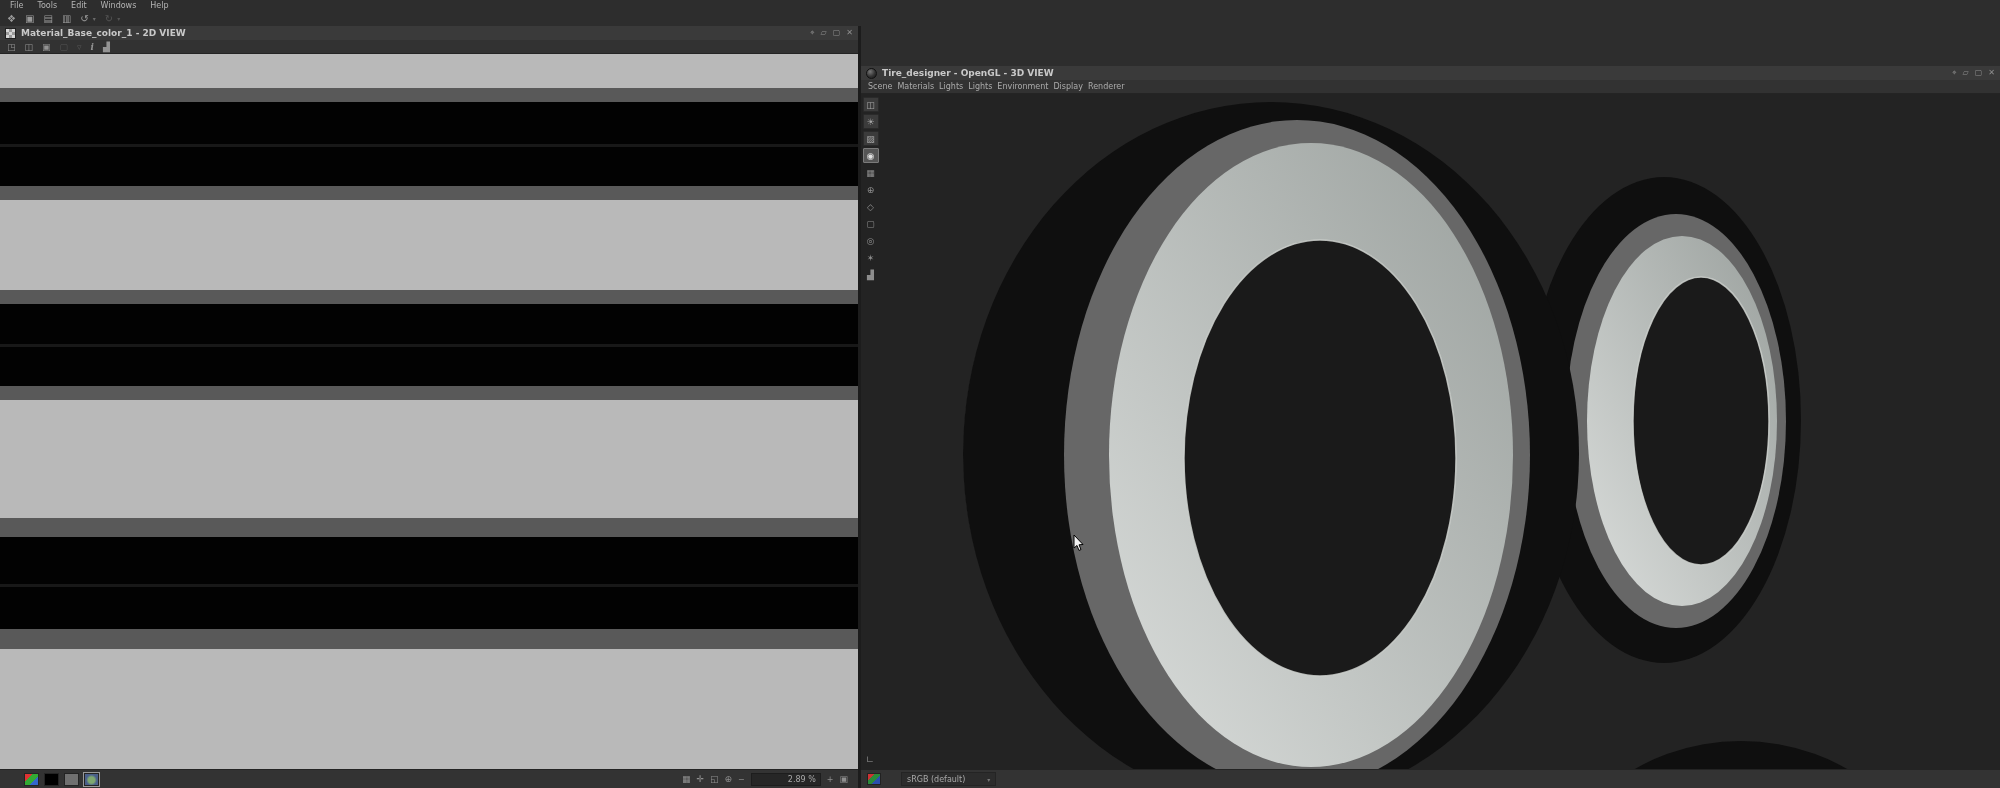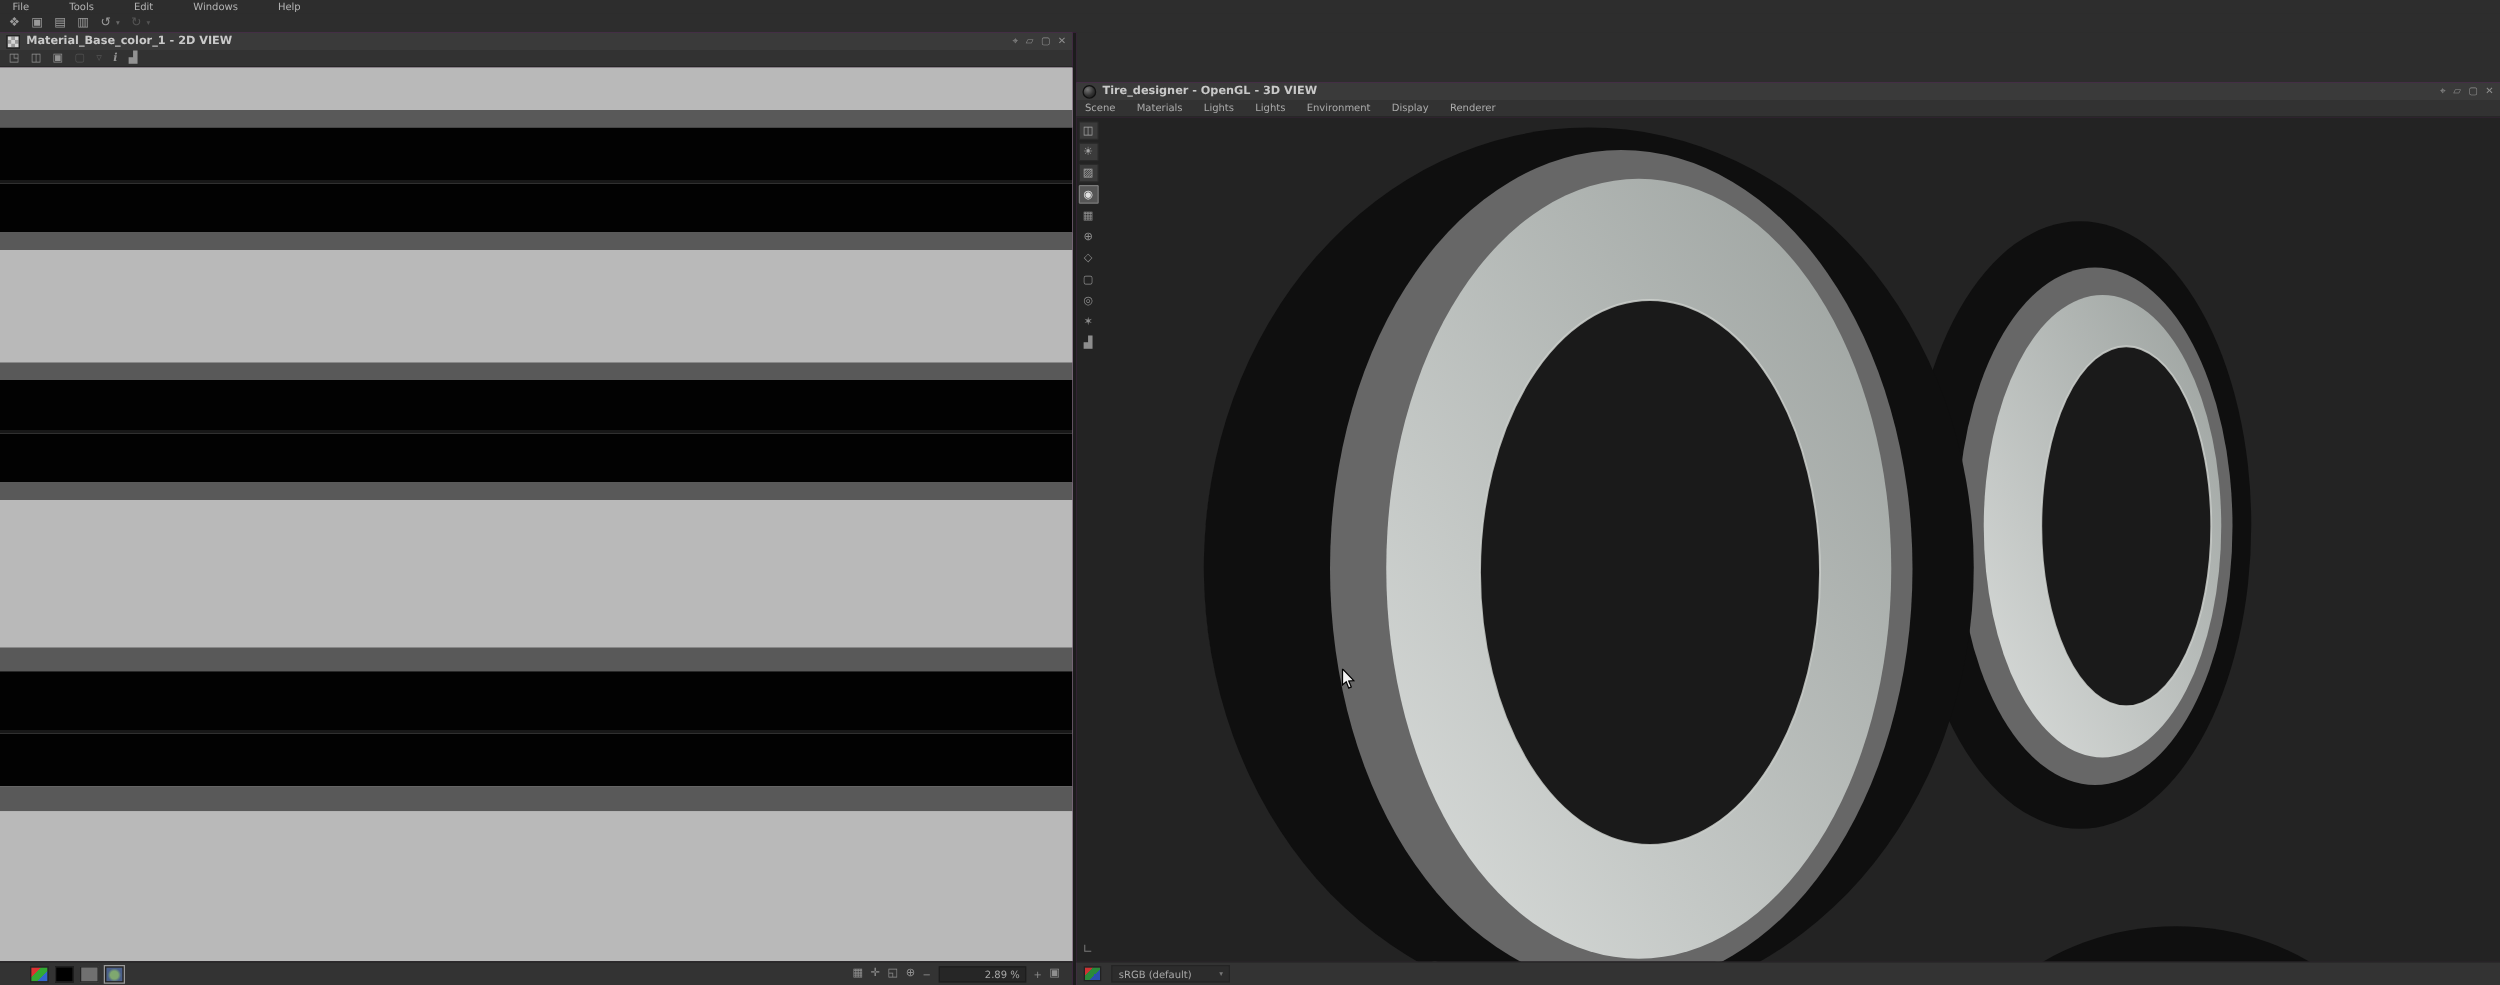--- a/index.html
+++ b/index.html
@@ -1,20 +1,20 @@
 <!DOCTYPE html>
 <html><head>
 <meta charset="utf-8">
 <style>
   html,body{margin:0;padding:0;background:#1a1a1a;}
   .app{width:2000px;height:788px;position:relative;background:#2d2d2d;
        font-family:"DejaVu Sans",sans-serif;color:#b8b8b8;overflow:hidden;
        -webkit-font-smoothing:antialiased;}
   
-  .menubar{height:11px;display:flex;align-items:center;gap:32px;padding-left:10px;
+  .menubar{height:11px;display:flex;align-items:center;gap:14px;padding-left:10px;
            font-size:8px;color:#b4b4b4;background:#2d2d2d;}
   .menubar .mi{cursor:default;}
   .main-toolbar{height:15px;display:flex;align-items:center;gap:9px;padding-left:7px;
                 font-size:10px;color:#9a9a9a;background:#2d2d2d;}
   .main-toolbar .tbi{line-height:10px;}
   .main-toolbar .caret{font-size:6px;color:#6a6a6a;margin-left:-5px;}
   .disabled{color:#545454 !important;}
   
   .panels{display:flex;height:762px;}
   .panel{display:flex;flex-direction:column;background:#701a75;}
@@ -25,21 +25,21 @@
   .titlebar .spacer{flex:1;}
   .winicons{display:flex;gap:6px;font-size:8px;font-weight:normal;color:#8f8f8f;}
   .checker-icon{width:9px;height:9px;display:inline-block;
     background:repeating-conic-gradient(#9a9a9a 0 25%,#d6d6d6 0 50%);
     background-size:6px 6px;border:1px solid #222;}
   .sphere-icon{width:9px;height:9px;border-radius:50%;display:inline-block;
     background:radial-gradient(circle at 35% 30%,#777 0%,#333 55%,#151515 100%);
     border:1px solid #111;}
   .panel-toolbar{height:13px;background:#323232;display:flex;align-items:center;gap:9px;
                  padding:0 7px;font-size:9px;color:#939393;border-bottom:1px solid #242424;flex:0 0 auto;}
-  .menu3d{font-size:8px;gap:17px;color:#ababab;}
+  .menu3d{font-size:8px;gap:5px;color:#ababab;}
   .info-glyph{font-family:"DejaVu Serif",serif;font-style:italic;font-weight:bold;}
   
   .stripes{flex:1;display:flex;flex-direction:column;overflow:hidden;}
   .stripes div{flex:0 0 auto;width:100%;}
   
   .viewport{flex:1;position:relative;overflow:hidden;}
   .viewport svg.scene{position:absolute;left:0;top:0;}
   .side-toolbar{position:absolute;left:1px;top:3px;width:17px;display:flex;
                 flex-direction:column;gap:2px;align-items:center;z-index:5;}
   .side-toolbar .sti{width:14px;height:13px;display:flex;align-items:center;justify-content:center;
@@ -56,21 +56,21 @@
   .swatch.gradient{background:linear-gradient(135deg,#d33 0 33%,#3a3 33% 66%,#36c 66%);}
   .swatch.black{background:#000;}
   .swatch.grey{background:#707070;}
   .swatch.image{background:radial-gradient(circle at 50% 55%,#7fa86f 0 35%,#4a5f8a 60%);
                 outline:1px solid #8a8a8a;}
   .statusbar .spacer{flex:1;}
   .zoomctl{display:flex;align-items:center;gap:6px;padding-right:10px;font-size:9px;color:#8f8f8f;}
   .zoom-field{width:64px;height:11px;background:#262626;border:1px solid #1d1d1d;color:#a8a8a8;
               font-size:8px;display:flex;align-items:center;justify-content:flex-end;padding-right:4px;}
   .pm{font-size:8px;}
-  .statusbar-3d{padding-left:6px;gap:8px;}
+  .statusbar-3d{padding-left:6px;gap:20px;}
   .gradient-icon{width:12px;height:10px;display:inline-block;border:1px solid #222;
     background:linear-gradient(135deg,#c33 0 30%,#2a8a3a 30% 60%,#2a4fae 60%);}
   .profile-dd{display:flex;align-items:center;gap:22px;background:#2c2c2c;border:1px solid #242424;
               height:12px;padding:0 5px;color:#a8a8a8;font-size:8px;}
   .profile-dd .chev{font-size:6px;color:#777;}
 </style>
 </head>
 <body>
 
 <div class="app">

